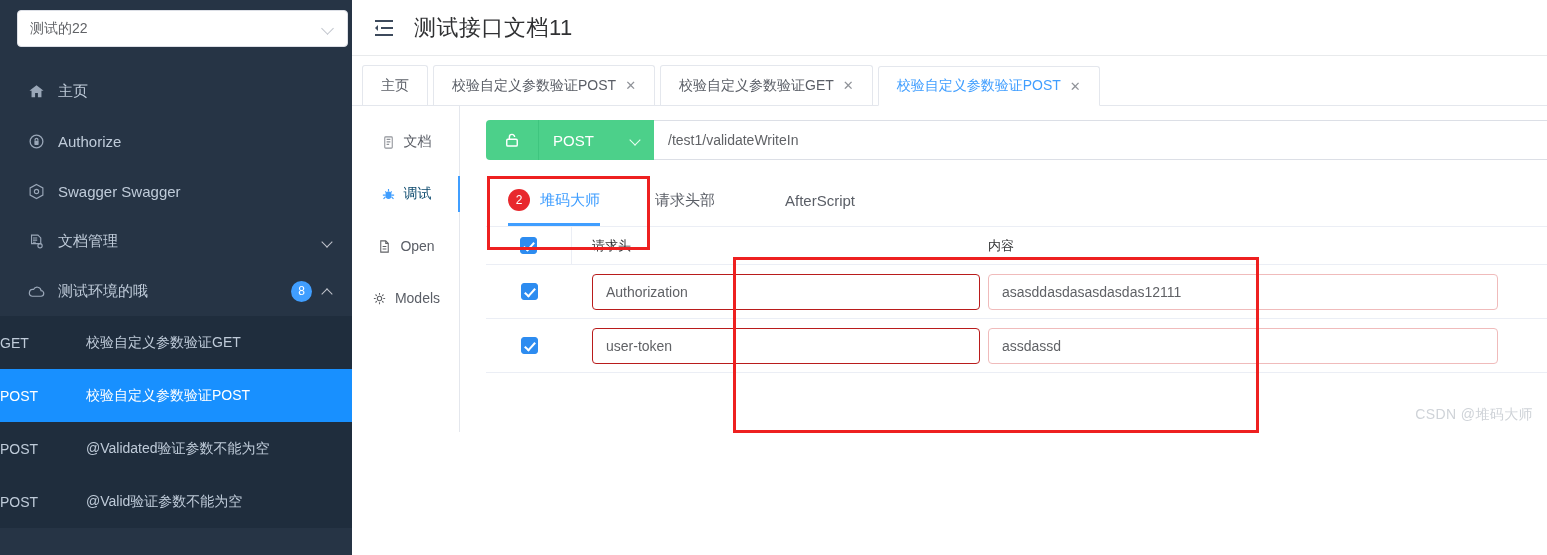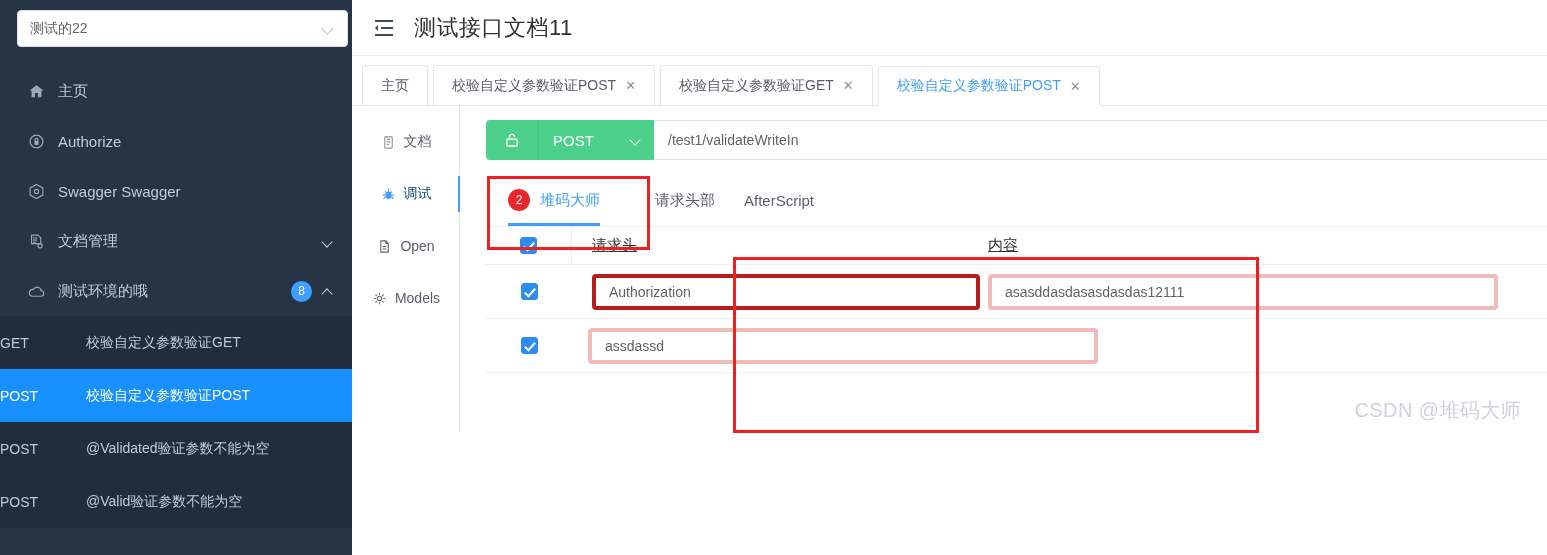--- a/index.html
+++ b/index.html
@@ -159,42 +159,42 @@
   }
 
   .tbl { width: 1158px; border-top: 1px solid #ebeef5; }
   .tbl-head, .tbl-row { display: flex; align-items: center; }
   .tbl-head { height: 38px; border-bottom: 1px solid #ebeef5; }
   .tbl-row { height: 54px; border-bottom: 1px solid #ebeef5; }
   .c-check { width: 86px; flex: 0 0 86px; display: flex; align-items: center; justify-content: center; border-right: 1px solid #ebeef5; height: 100%; }
   .tbl-row .c-check { border-right: none; }
   .c-key { width: 400px; flex: 0 0 400px; padding-left: 20px; }
   .c-val { flex: 1; padding-left: 16px; }
-  .th { font-size: 15px; color: #303133; text-decoration: underline; }
+  .th { font-size: 13px; color: #303133; }
   .cbx {
     width: 17px; height: 17px; border-radius: 3px; background: #2d8cf0;
     border: 1px solid #2d8cf0; position: relative; cursor: pointer; flex: 0 0 17px;
   }
   .cbx::after {
     content: ""; position: absolute; left: 5px; top: 1.5px;
     width: 4px; height: 9px; border: solid #fff;
     border-width: 0 2px 2px 0; transform: rotate(42deg);
   }
   .cell-input {
-    height: 36px; width: 388px; border: 4px solid #b91c1c; border-radius: 4px;
+    height: 36px; width: 388px; border: 1px solid #b91c1c; border-radius: 4px;
     padding: 0 13px; font-size: 14px; color: #606266; outline: none; background: #fff;
   }
   .cell-input.err { border-color: #f0bbbb; width: 510px; }
 
   
   .anno { position: absolute; border: 3px solid #ee2020; pointer-events: none; z-index: 40; }
 
   .watermark {
-    position: absolute; right: 26px; bottom: 8px;
-    font-size: 20px; color: #cfd3d8; letter-spacing: .4px;
+    position: absolute; right: 14px; bottom: 8px;
+    font-size: 14px; color: #cfd3d8; letter-spacing: .4px;
     user-select: none;
   }
   svg { display: block; }
 </style>
 </head>
 <body>
 
 <div id="app">
 
   <aside class="sidebar">
@@ -374,21 +374,21 @@
         </div>
 
         <div class="reqtabs">
           <div class="reqtab active" style="margin-left:22px;">
             <span class="count-badge">2</span>
             <span>堆码大师</span>
           </div>
           <div class="reqtab" style="margin-left:55px;">
             <span>请求头部</span>
           </div>
-          <div class="reqtab" style="margin-left:29px;">
+          <div class="reqtab" style="margin-left:70px;">
             <span>AfterScript</span>
           </div>
         </div>
 
         <div class="tbl">
           <div class="tbl-head">
             <div class="c-check">
               <span class="cbx"></span>
             </div>
             <div class="c-key">
@@ -408,20 +408,23 @@
             </div>
             <div class="c-val">
               <input class="cell-input err" type="text" value="asasddasdasasdasdas12111" style="">
             </div>
           </div>
 
           <div class="tbl-row">
             <div class="c-check">
               <span class="cbx"></span>
             </div>
+            <div class="c-key">
+              <input class="cell-input" type="text" value="user-token" style="">
+            </div>
             <div class="c-val">
               <input class="cell-input err" type="text" value="assdassd" style="">
             </div>
           </div>
         </div>
 
       </div>
     </div>
 
     <div class="watermark">CSDN @堆码大师</div>

